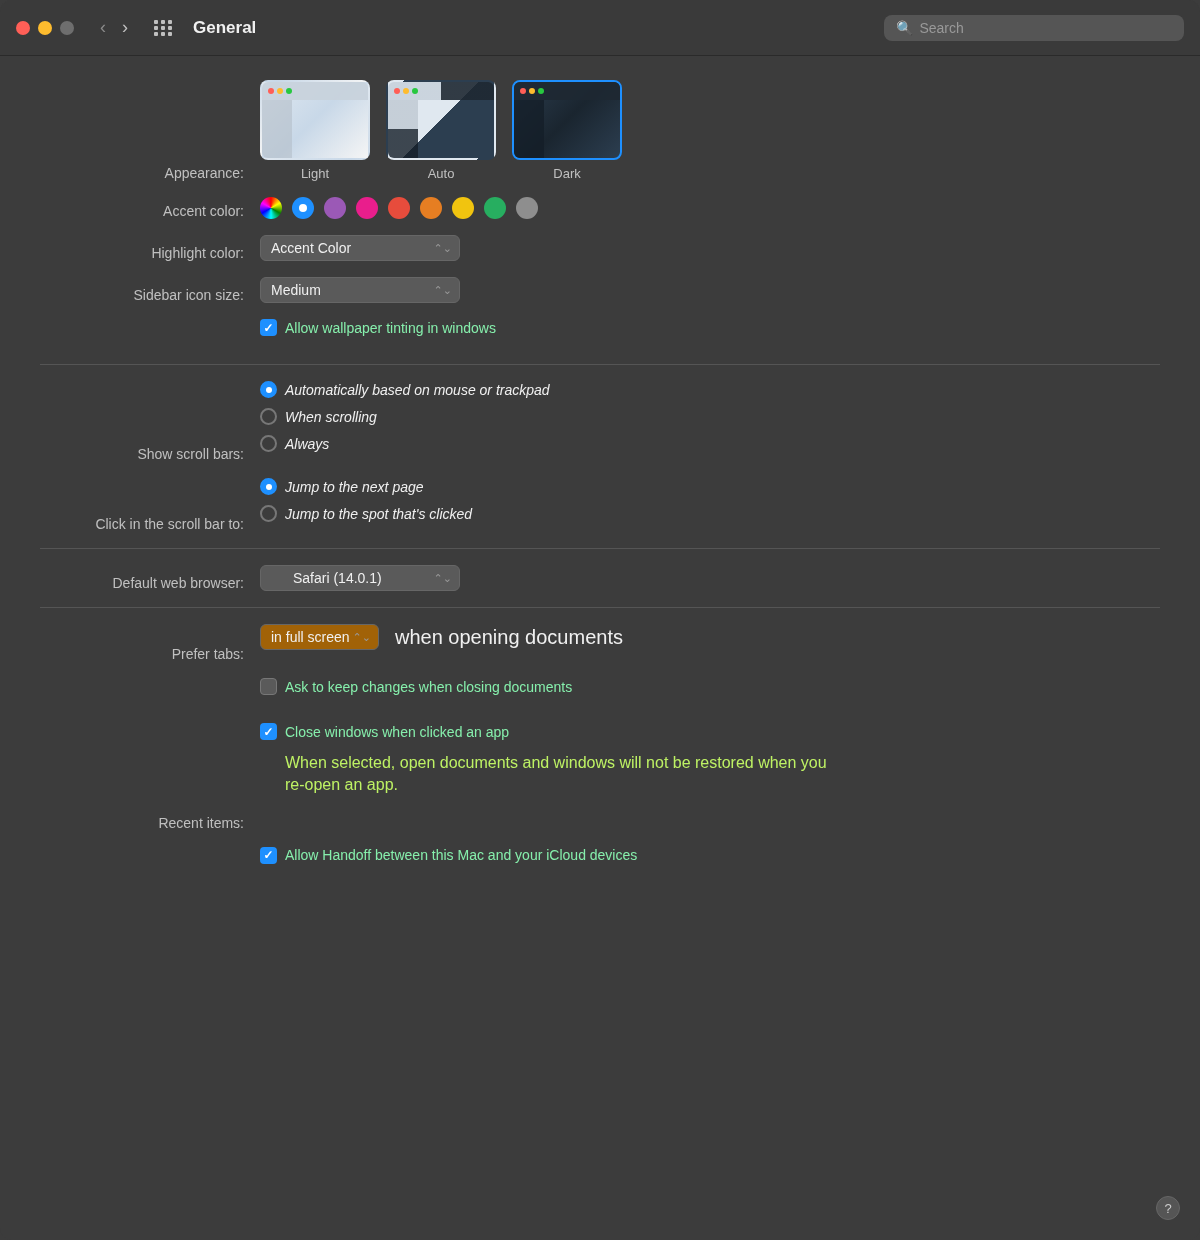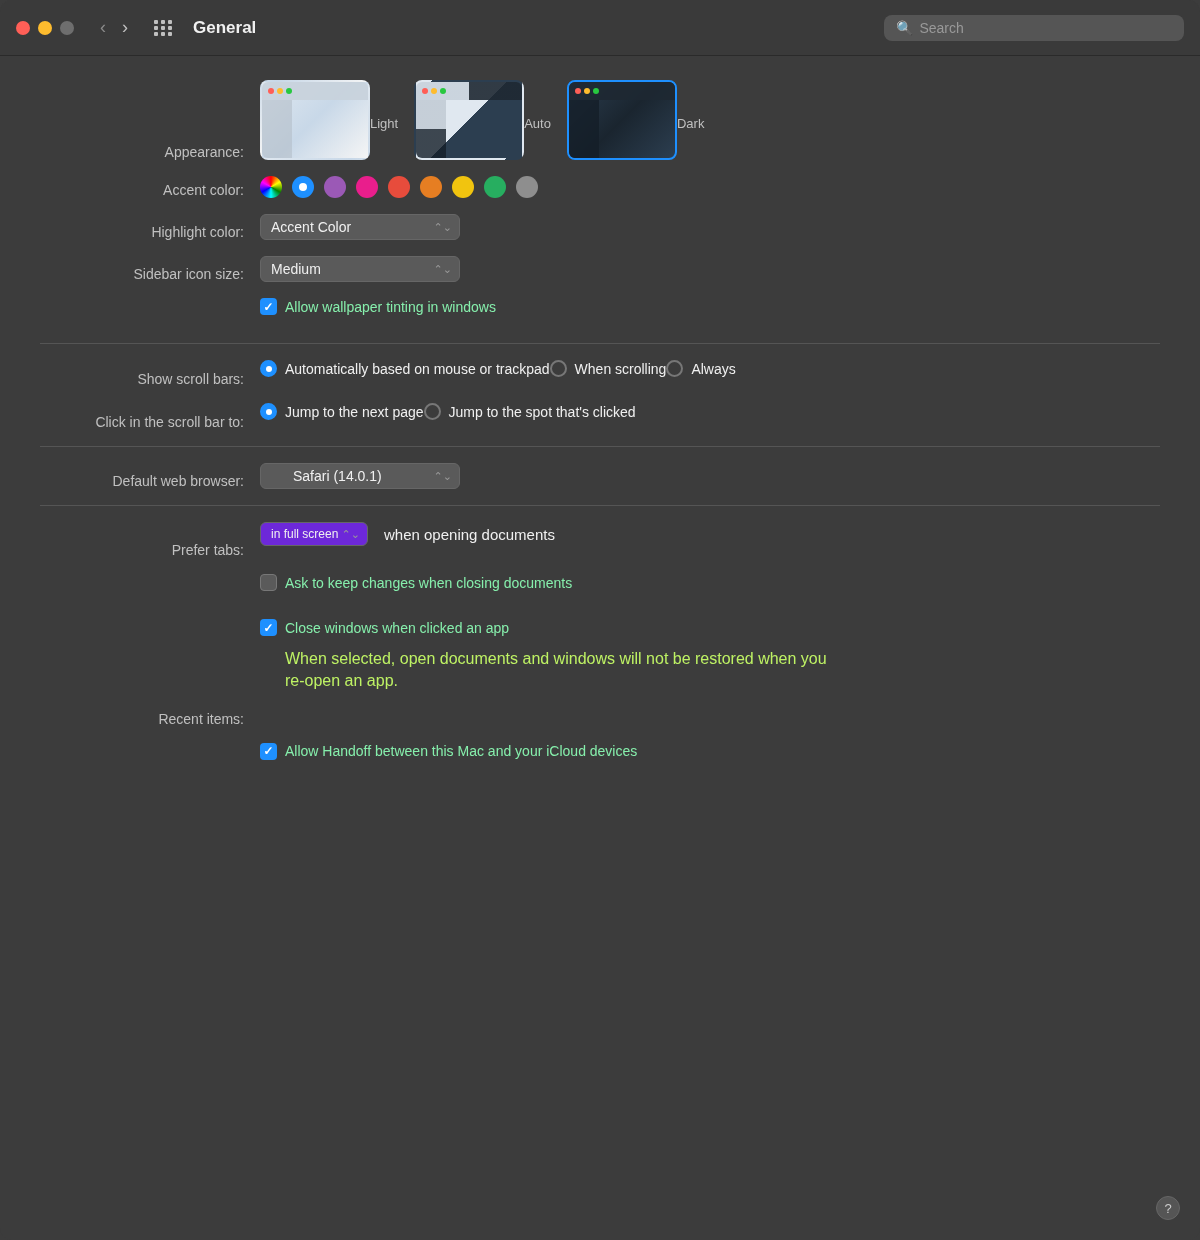--- a/index.html
+++ b/index.html
@@ -98,21 +98,21 @@
 
     .content {
       padding: 24px 40px;
     }
     .appearance-options {
       display: flex;
       gap: 16px;
     }
     .appearance-option {
       display: flex;
-      flex-direction: row;
+      flex-direction: column;
       align-items: center;
       cursor: pointer;
     }
     .appearance-thumbnail {
       width: 110px;
       height: 80px;
       border-radius: 8px;
       overflow: hidden;
       position: relative;
       border: 2px solid transparent;
@@ -303,21 +303,22 @@
     }
 
     .divider {
       border: none;
       border-top: 1px solid #555;
       margin: 16px 0;
     }
 
     .multi-radio-group {
       display: flex;
-      flex-direction: row;
+      flex-direction: column;
+      font-style: italic;
     }
 
     
     .sub-text {
       font-size: 16px;
       color: #bef264;
       margin-top: 2px;
       margin-left: 25px;
       max-width: 560px;
       line-height: 1.4;
@@ -348,25 +349,25 @@
       display: flex;
       align-items: center;
       justify-content: center;
       cursor: pointer;
       color: #ccc;
       font-size: 13px;
       border: 1px solid #666;
     }
 
     .inline-select {
-      background: #6d28d9;
+      background: #a16207;
       border: 1px solid #666;
       border-radius: 6px;
       color: #f0f0f0;
-      font-size: 12px;
+      font-size: 14px;
       padding: 4px 28px 4px 10px;
       appearance: none;
       cursor: pointer;
       outline: none;
     }
 
     .section-row {
       display: flex;
       align-items: flex-end;
       margin-bottom: 16px;
@@ -592,21 +593,21 @@
       <div class="section-label">Prefer tabs:</div>
       <div class="section-content">
         <div class="prefer-tabs-row">
           <div class="select-wrapper">
             <select class="inline-select">
               <option>always</option>
               <option selected="">in full screen</option>
               <option>manually</option>
             </select>
           </div>
-          <span style="font-size:15px;color:#f0f0f0;margin-left:8px">when opening documents</span>
+          <span style="font-size:20px;color:#f0f0f0;margin-left:8px">when opening documents</span>
         </div>
       </div>
     </div>
 
     <div class="section-row">
       <div class="section-label"></div>
       <div class="section-content">
         <div class="mac-checkbox-row">
           <div class="mac-checkbox unchecked"></div>
           <span class="checkbox-label">Ask to keep changes when closing documents</span>

